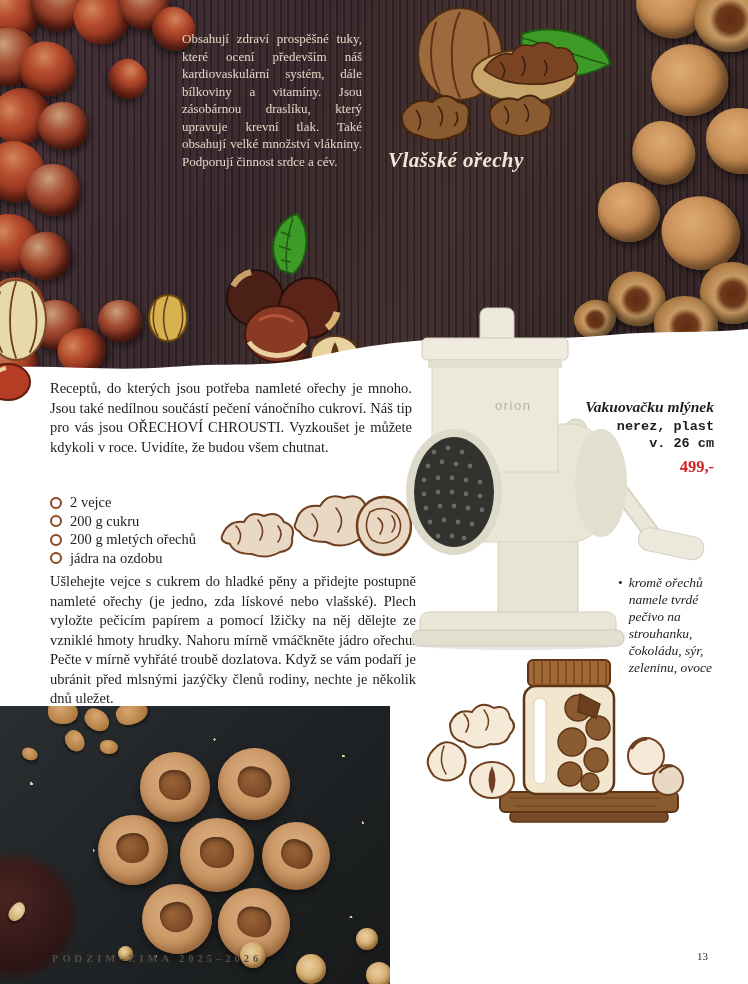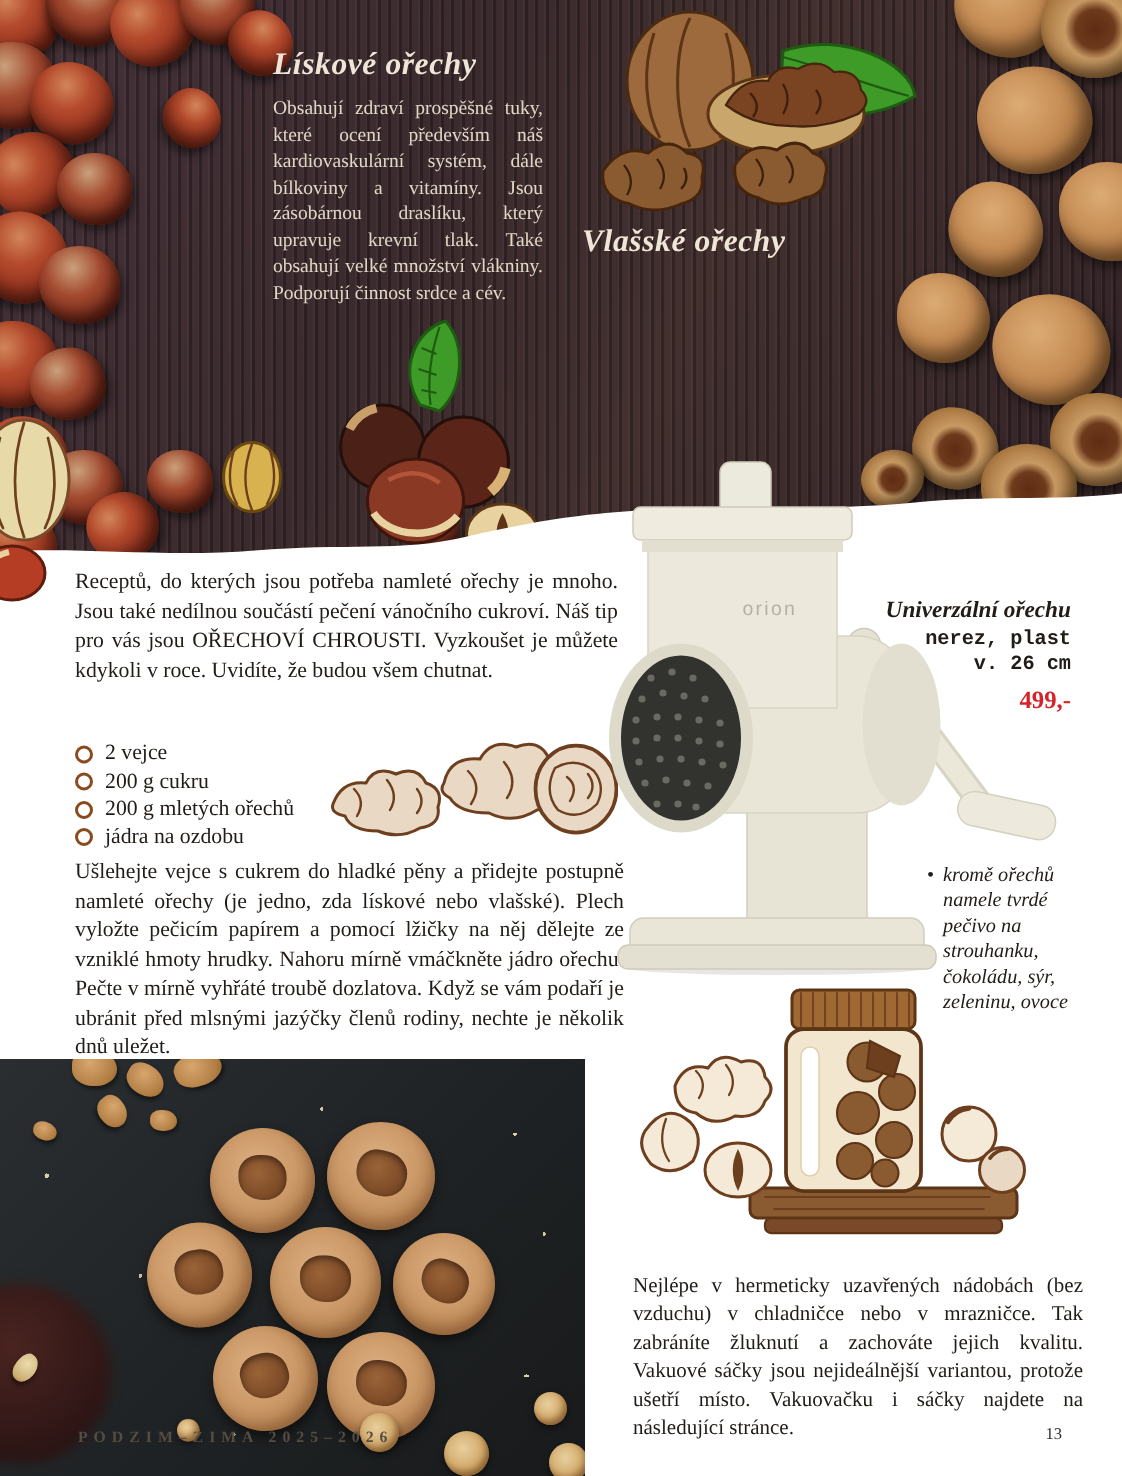--- a/index.html
+++ b/index.html
@@ -150,21 +150,20 @@
       <circle cx="124" cy="96" r="30" fill="#5a2418" stroke="#24100a" stroke-width="2"></circle>
       <path d="M142,116 a30,30 0 0 0 10,-16" stroke="#d8b274" stroke-width="7" fill="none"></path>
       <ellipse cx="92" cy="122" rx="32" ry="28" fill="#8a3a24" stroke="#3c150c" stroke-width="2"></ellipse>
       <path d="M64,130 a32,24 0 0 0 56,2" stroke="#e8d3a0" stroke-width="5" fill="none"></path>
       <path d="M74,108 q18,-10 34,2" stroke="#b4543a" stroke-width="3" fill="none"></path>
       <ellipse cx="150" cy="144" rx="24" ry="20" fill="#e8d3a0" stroke="#5c3416" stroke-width="2"></ellipse>
       <path d="M150,130 q8,14 0,28 q-8,-14 0,-28 z" fill="#5c3416"></path>
     </svg>
 
     <div class="hero-block" style="left:182px;top:30px;width:180px;">
-      <h2>Lískové ořechy</h2>
       <p>Obsahují zdraví prospěšné tuky, které ocení především náš kardiovaskulární systém, dále bílkoviny a vitamíny. Jsou zásobárnou draslíku, který upravuje krevní tlak. Také obsahují velké množství vlákniny. Podporují činnost srdce a cév.</p>
     </div>
 
     <div class="hero-block" style="left:388px;top:148px;width:146px;">
       <h2>Vlašské ořechy</h2>
     </div>
 
     <svg class="wave" viewBox="0 0 748 60" preserveAspectRatio="none">
       <path d="M0,60 L0,48 C50,44 110,52 170,47 C230,42 268,48 310,38 C350,29 380,23 430,20 C490,16 550,21 610,15 C660,10 706,14 748,9 L748,60 Z" fill="#ffffff"></path>
     </svg>
@@ -261,21 +260,21 @@
           <circle cx="60" cy="216" r="2.4"></circle>
           <circle cx="74" cy="218" r="2.4"></circle>
         <circle cx="40" cy="230" r="2.4"></circle>
           <circle cx="54" cy="230" r="2.4"></circle>
           <circle cx="66" cy="232" r="2.4"></circle>
       </g>
     </svg>
   </div>
 
   <div class="product-info">
-    <p class="pname">Univerzální ořechu</p>
+    <p class="pname">Vakuovačku mlýnek</p>
     <p class="pline">nerez, plast</p>
     <p class="pline">v. 26 cm</p>
     <p class="pprice">499,-</p>
   </div>
 
   <div class="product-note">
     <span class="dot">•</span>
     <span>kromě ořechů namele tvrdé pečivo na strouhanku, čokoládu, sýr, zeleninu, ovoce</span>
   </div>
 
@@ -301,21 +300,20 @@
     <path d="M10,108 q14,-20 30,-6 q10,10 2,26 q-14,12 -28,2 q-10,-12 -4,-22 z" fill="#f5ead7" stroke="#6e3f1f" stroke-width="2"></path>
     <path d="M24,100 q-6,16 2,28" class="sepia-stroke" stroke-width="1.5"></path>
     <ellipse cx="72" cy="134" rx="22" ry="18" fill="#f5ead7" stroke="#6e3f1f" stroke-width="2"></ellipse>
     <path d="M72,120 q7,14 0,28 q-7,-14 0,-28 z" fill="#6e3f1f"></path>
     <circle cx="226" cy="110" r="18" fill="#f5ead7" stroke="#6e3f1f" stroke-width="2"></circle>
     <path d="M212,102 a18,18 0 0 1 14,-9" class="sepia-stroke" stroke-width="3"></path>
     <circle cx="248" cy="134" r="15" fill="#e9d9c4" stroke="#6e3f1f" stroke-width="2"></circle>
     <path d="M240,126 a15,15 0 0 1 12,-6" class="sepia-stroke" stroke-width="2.5"></path>
   </svg>
 
-  <p class="storage-body">Nejlépe v hermeticky uzavřených nádobách (bez vzduchu) v chladničce nebo v mrazničce. Tak zabráníte žluknutí a zachováte jejich kvalitu. Vakuové sáčky jsou nejideálnější variantou, protože ušetří místo. Vakuovačku i sáčky najdete na následující stránce.</p>
 
   <div class="photo">
     <div class="crumb" style="left:48px;top:-6px;width:30px;height:24px;"></div>
     <div class="crumb" style="left:84px;top:4px;width:26px;height:20px;transform:rotate(30deg);"></div>
     <div class="crumb" style="left:116px;top:-4px;width:32px;height:22px;transform:rotate(-20deg);"></div>
     <div class="crumb" style="left:64px;top:26px;width:22px;height:18px;transform:rotate(50deg);"></div>
     <div class="crumb" style="left:100px;top:34px;width:18px;height:14px;"></div>
     <div class="crumb" style="left:22px;top:42px;width:16px;height:12px;transform:rotate(15deg);"></div>
     <div class="blurnut" style="left:-46px;top:150px;width:120px;height:120px;"></div>
     <div class="crumb" style="left:218px;top:134px;width:15px;height:22px;background:radial-gradient(circle at 45% 35%, #eddcae, #cdb176 70%, #a8854a);"></div>

